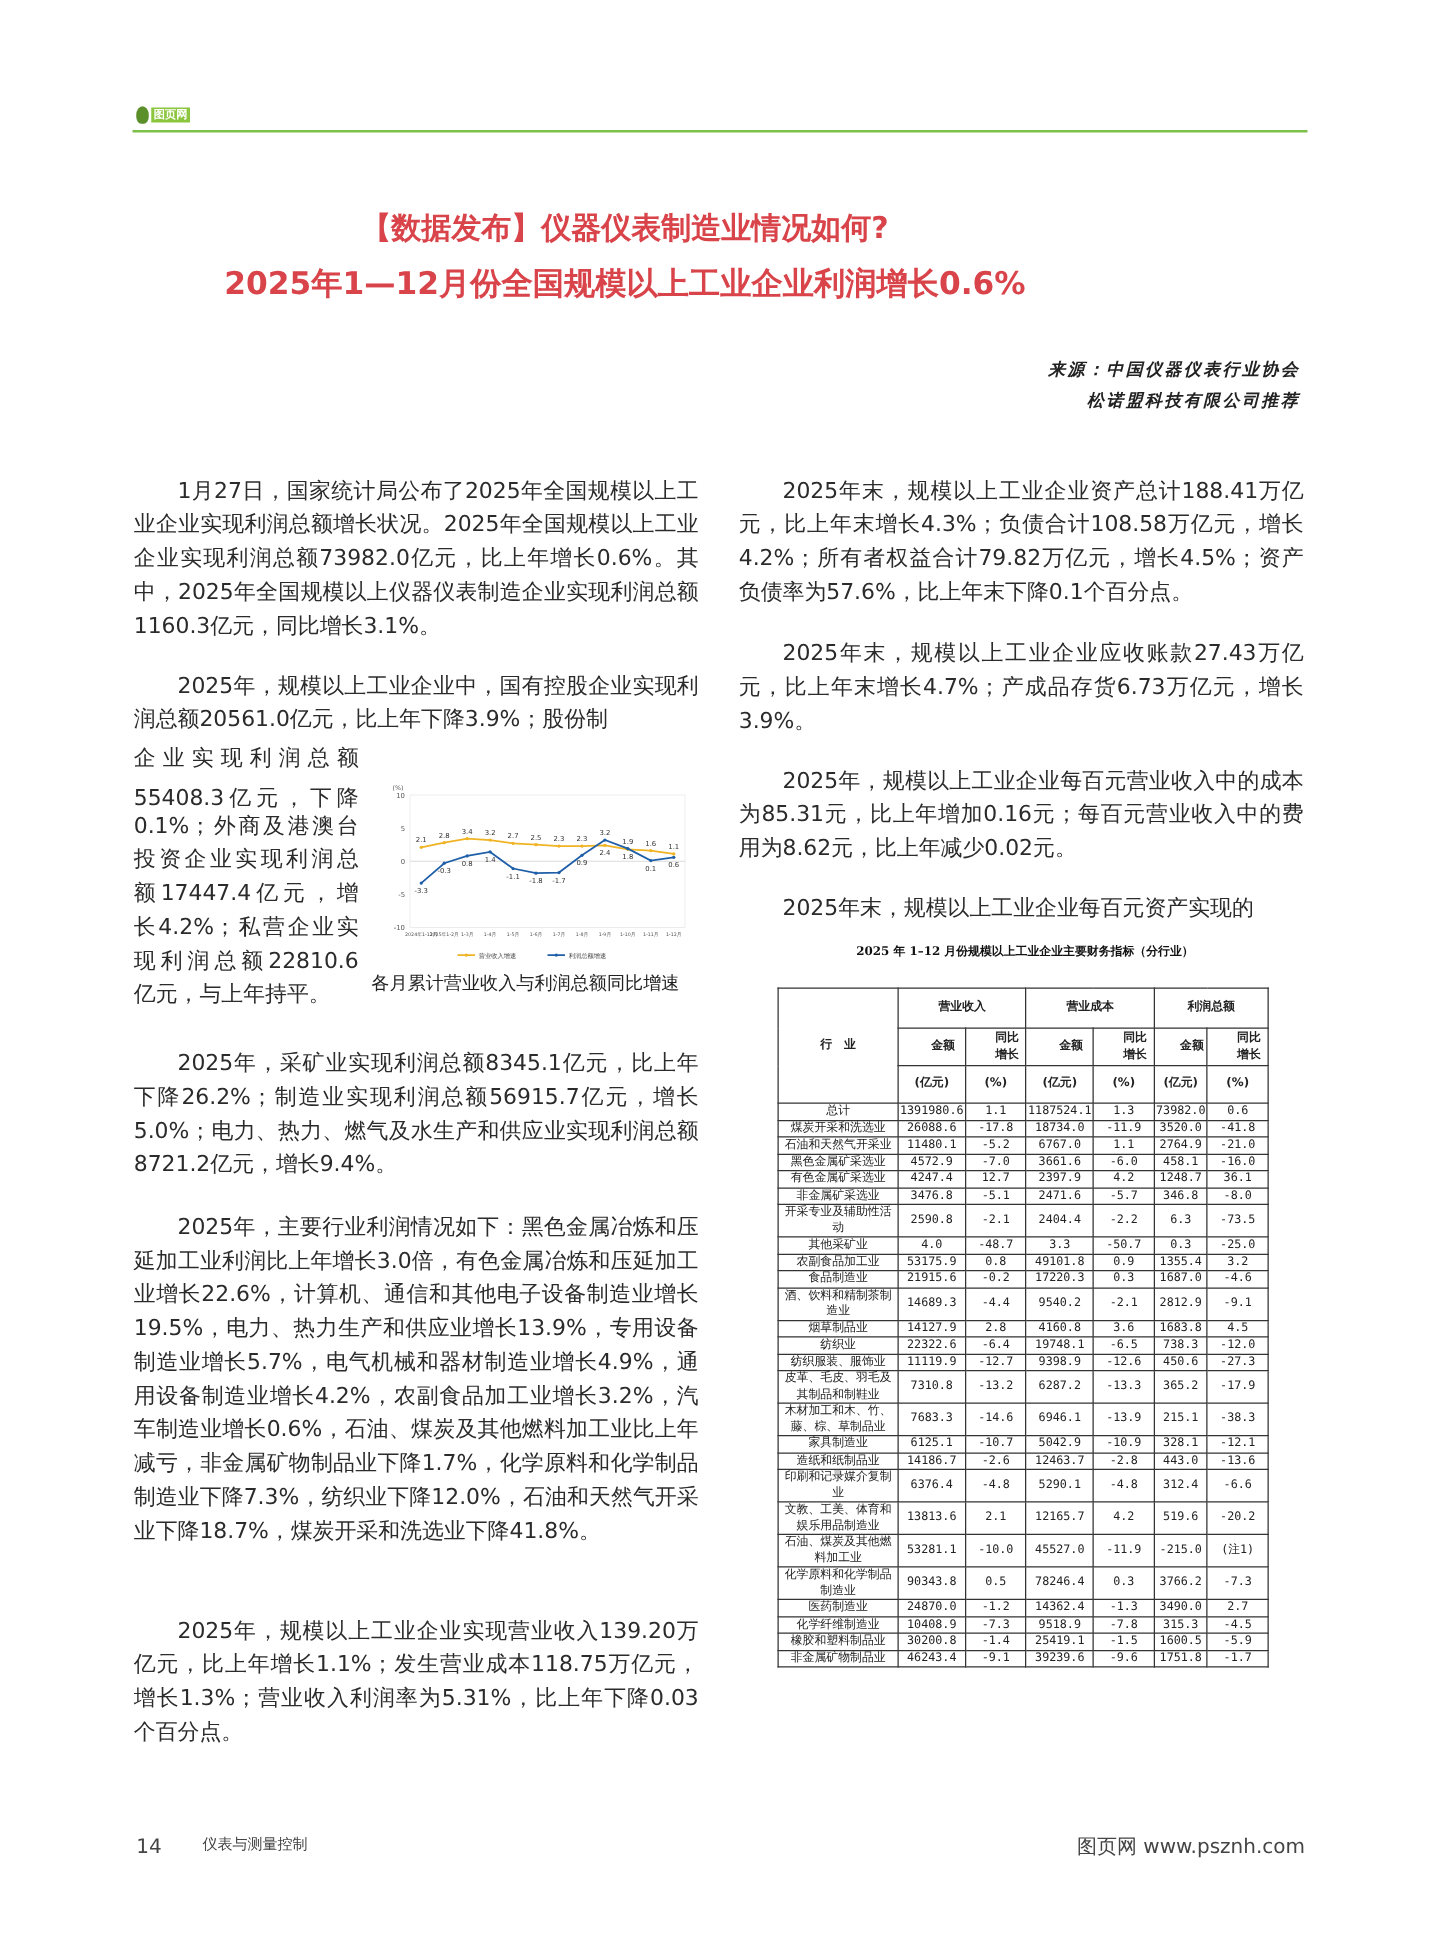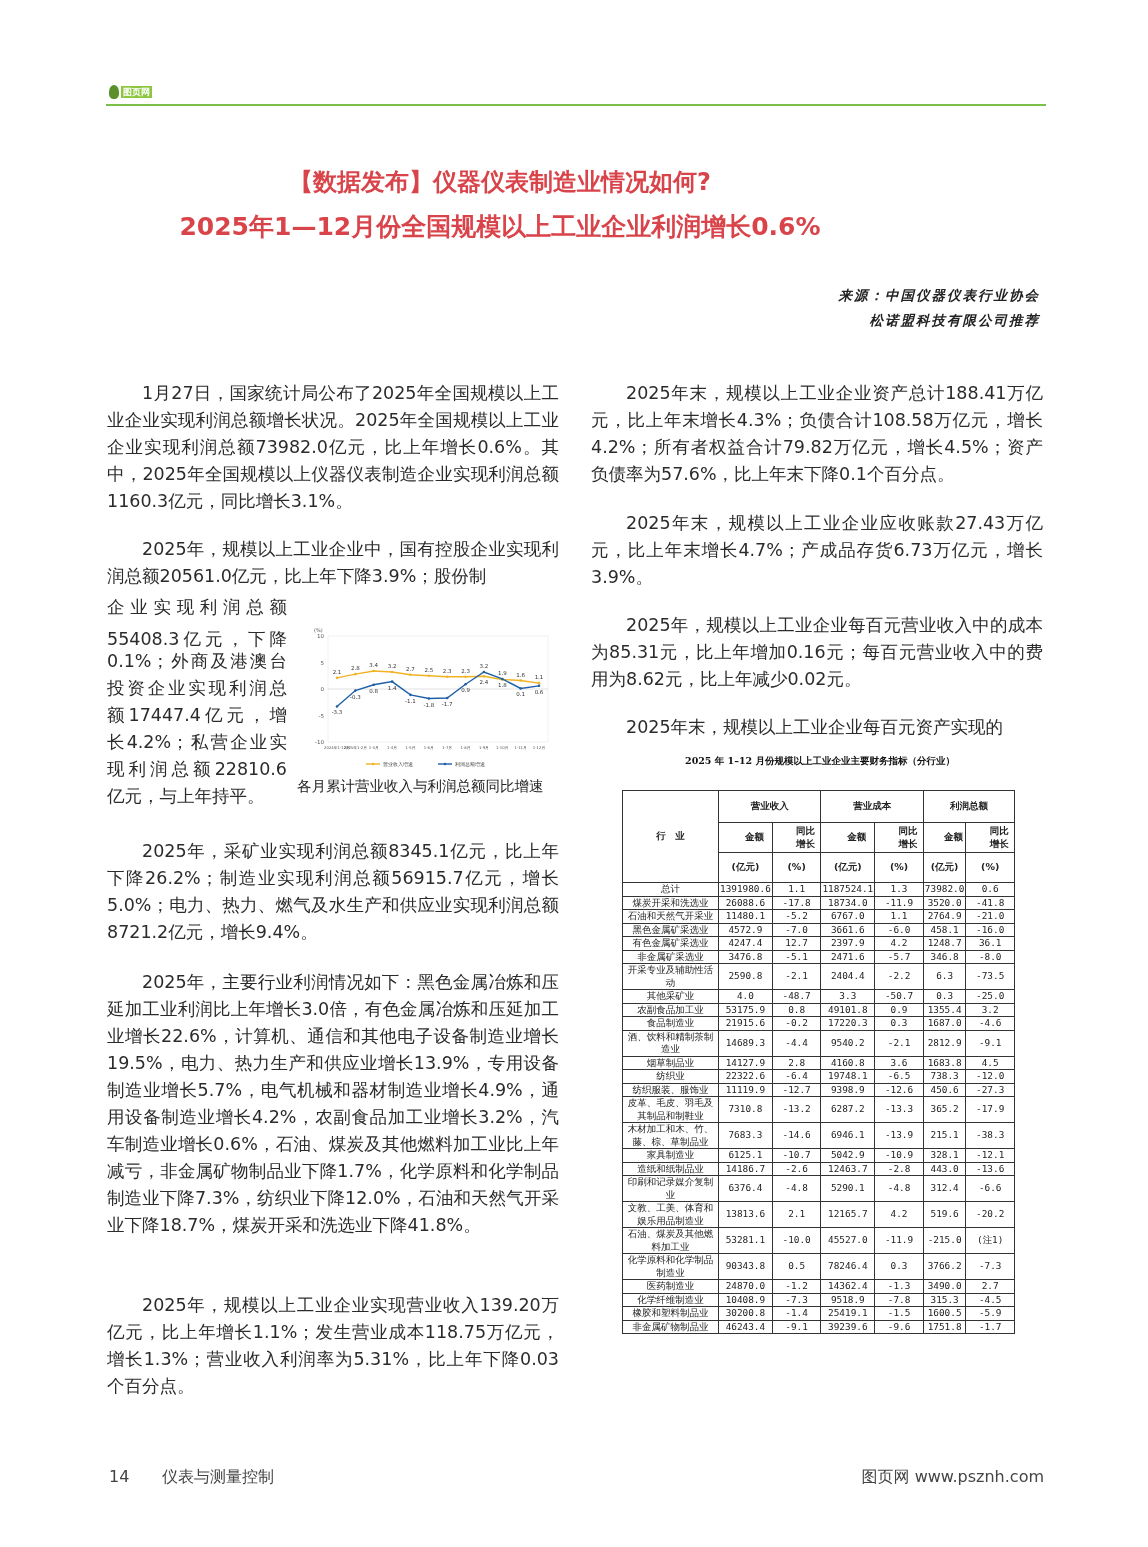--- a/index.html
+++ b/index.html
@@ -32,21 +32,21 @@
   .table-title { position: absolute; left: 620px; top: 755px; width: 400px; text-align: center; font-size: 9.5px; font-weight: bold; color: #111; font-family: "DejaVu Serif", serif; }
   .fin-table { position: absolute; left: 622px; top: 790px; width: 393px; border-collapse: collapse; font-size: 9.4px; font-family: "DejaVu Sans Mono", "Liberation Mono", monospace; color: #222; }
   .fin-table td, .fin-table th { border: 1px solid #333; text-align: center; padding: 0 1px; line-height: 12.5px; }
   .fin-table th { font-family: "DejaVu Sans", sans-serif; font-weight: bold; font-size: 9.5px; }
   .fin-table td.ind { font-family: "DejaVu Sans", sans-serif; font-size: 9.5px; width: 96px; }
   .fin-table tr.hdr1 th { height: 32px; }
   .fin-table tr.hdr2 th { height: 30px; padding-left: 19px; }
   .fin-table tr.hdr3 th { height: 30px; }
 
   .footer-page { position: absolute; left: 109px; top: 1467px; font-size: 16px; color: #444; }
-  .footer-journal { position: absolute; left: 162px; top: 1467px; font-size: 16px; color: #444; }
+  .footer-journal { position: absolute; left: 162px; top: 1467px; font-size: 12px; color: #444; }
   .footer-site { position: absolute; right: 104px; top: 1467px; font-size: 16px; color: #444; }
 </style>
 </head>
 <body>
 
 <div class="banner">
   <div class="banner-logo">
     <span class="leaf"></span>
     <span class="txt">图页网</span>
   </div>

